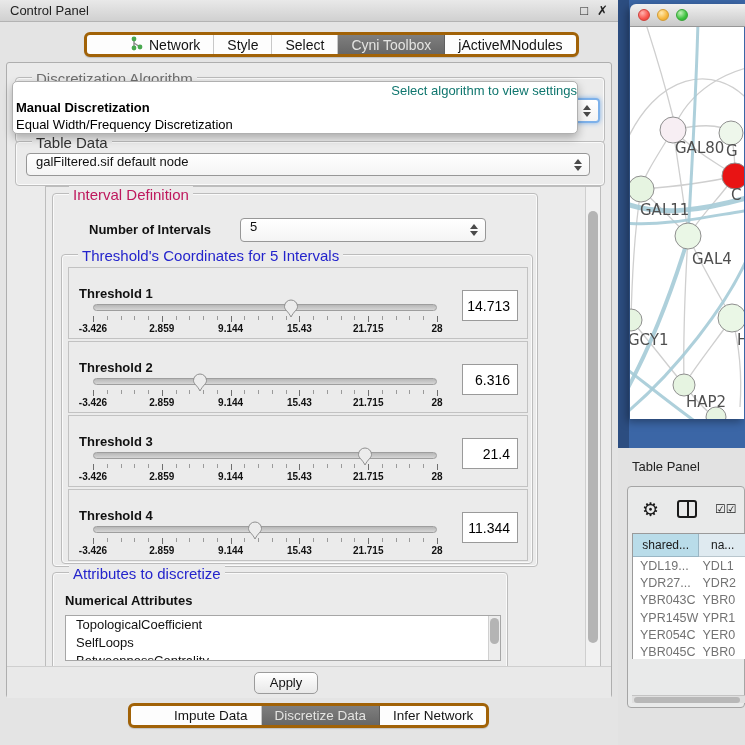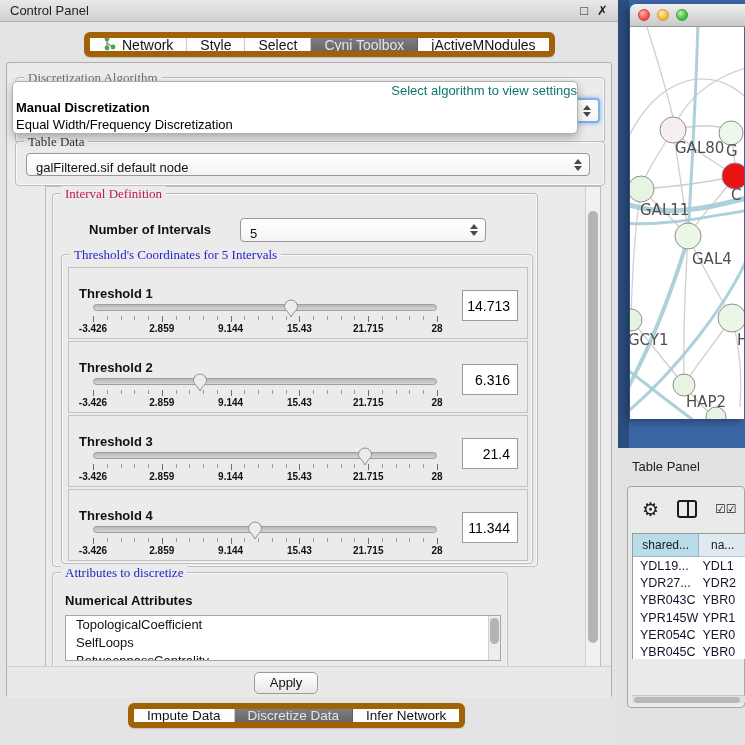--- a/index.html
+++ b/index.html
@@ -9,44 +9,44 @@
 
   
   .cp { left:0; top:0; width:618px; height:745px; background:#e4e4e4; }
   .cp-titlebar { left:0; top:0; width:618px; height:22px;
     background:linear-gradient(#e9e9e9,#d0d0d0); border-bottom:1px solid #b3b3b3;
     display:flex; align-items:center; padding:0 10px; font-size:13px; color:#222; }
   .cp-titlebar .spacer { flex:1; }
   .win-ic { font-size:13px; font-weight:bold; color:#222; margin-left:9px; cursor:default; }
 
   
-  .seg { display:flex; height:25px; background:#fdfdfd; border:6px solid #a16207;
-    border-radius:6px; overflow:hidden; box-shadow:0 1px 1px rgba(0,0,0,.15); }
+  .seg { display:flex; height:25px; background:#fdfdfd; border:3px solid #a16207;
+    border-radius:6px; overflow:hidden; box-shadow:0 1px 1px rgba(0,0,0,.15);padding-left:30px; }
   .seg .tab { display:flex; align-items:center; gap:6px; padding:0 13px; font-size:14px;
     color:#141414; border-right:1px solid #c8c8c8; white-space:nowrap; }
   .seg .tab:last-child { border-right:none; }
   .seg .tab.sel { background:linear-gradient(#7e7e7e,#676767); color:#e4e4e2; border-right-color:#5f5f5f; }
   .top-tabs { left:84px; top:32px; }
   .bottom-tabs { left:128px; top:703px; }
   .bottom-tabs .tab { font-size:13.5px; }
 
   .cp-main { left:6px; top:62px; width:606px; height:636px; background:#ebebeb;
     border:1px solid #aeaeae; border-radius:3px; }
 
   .groupbox { position:absolute; border:1px solid #bcbcbc; border-radius:4px;
     box-shadow:inset 0 0 0 1px #fafafa; }
-  .gb-title { position:absolute; top:-8px; left:8px; background:#ebebeb; padding:0 4px;
-    font-size:13px; color:#333; white-space:nowrap;font-family:Liberation Serif, serif; }
+  .gb-title { position:absolute; top:-8px; left:16px; background:#ebebeb; padding:0 4px;
+    font-size:15px; color:#333; white-space:nowrap; }
   .gb-title.green { color:#be185d; }
   .gb-title.blue { color:#2424cc; }
   .gb-title.gray { color:#6e6e6e; }
 
   .combo { position:absolute; background:linear-gradient(#ffffff,#f4f4f4);
     border:1px solid #979797; border-radius:4px; font-size:13px; color:#111;
-    display:flex; align-items:flex-end; padding:0 22px 0 9px; }
+    display:flex; align-items:flex-start; padding:0 22px 0 9px; }
   .combo .arrows { position:absolute; right:7px; top:50%; transform:translateY(-50%);
     display:flex; flex-direction:column; gap:2px; }
   .combo .arrows i { display:block; width:0; height:0; border-left:4px solid transparent;
     border-right:4px solid transparent; }
   .combo .arrows i.up { border-bottom:5px solid #4a4a4a; }
   .combo .arrows i.dn { border-top:5px solid #4a4a4a; }
   .combo.focusring { border:2px solid #7db1ea; box-shadow:0 0 5px #7db1ea; }
 
   
   .popup { left:12px; top:81px; width:566px; height:53px; background:#fff;
@@ -125,21 +125,21 @@
   .split-ic { width:20px; height:18px; border:2px solid #1a1a1a; border-radius:3px; position:relative; }
   .split-ic::after { content:""; position:absolute; left:50%; top:0; width:2px; height:100%; background:#1a1a1a; }
   .checks { font-size:12px; color:#1a1a1a; letter-spacing:0; white-space:nowrap; }
   .ntable { position:absolute; left:4px; top:46px; width:114px; height:126px; background:#fff;
     border-top:1px solid #9a9a9a; border-left:1px solid #9a9a9a; overflow:hidden; }
   .thead { display:flex; height:23px; font-size:12px; color:#1a1a1a; }
   .th1 { width:85px; background:#b9dce9; border-right:1px solid #9ab6c4; border-bottom:1px solid #9ab6c4;
     display:flex; align-items:center; justify-content:center; }
   .th2 { width:60px; background:#dfeaf0; border-bottom:1px solid #b9c6cd;
     display:flex; align-items:center; justify-content:center; }
-  .trow { display:flex; height:17.3px; font-size:12.5px; color:#0f172a; align-items:center; }
+  .trow { display:flex; height:17.3px; font-size:12.5px; color:#737373; align-items:center; }
   .tc1 { width:85px; padding-left:7px; }
   .tc2 { width:60px; padding-left:3px; }
   .hsb { position:absolute; left:4px; top:208px; width:114px; height:8px; background:#e0e0e0;
     border-top:1px solid #c4c4c4; }
   .hsb .thumbh { position:absolute; left:2px; top:1px; width:106px; height:6px;
     background:#b8b8b8; border-radius:3px; }
 </style>
 </head>
 <body>
 

